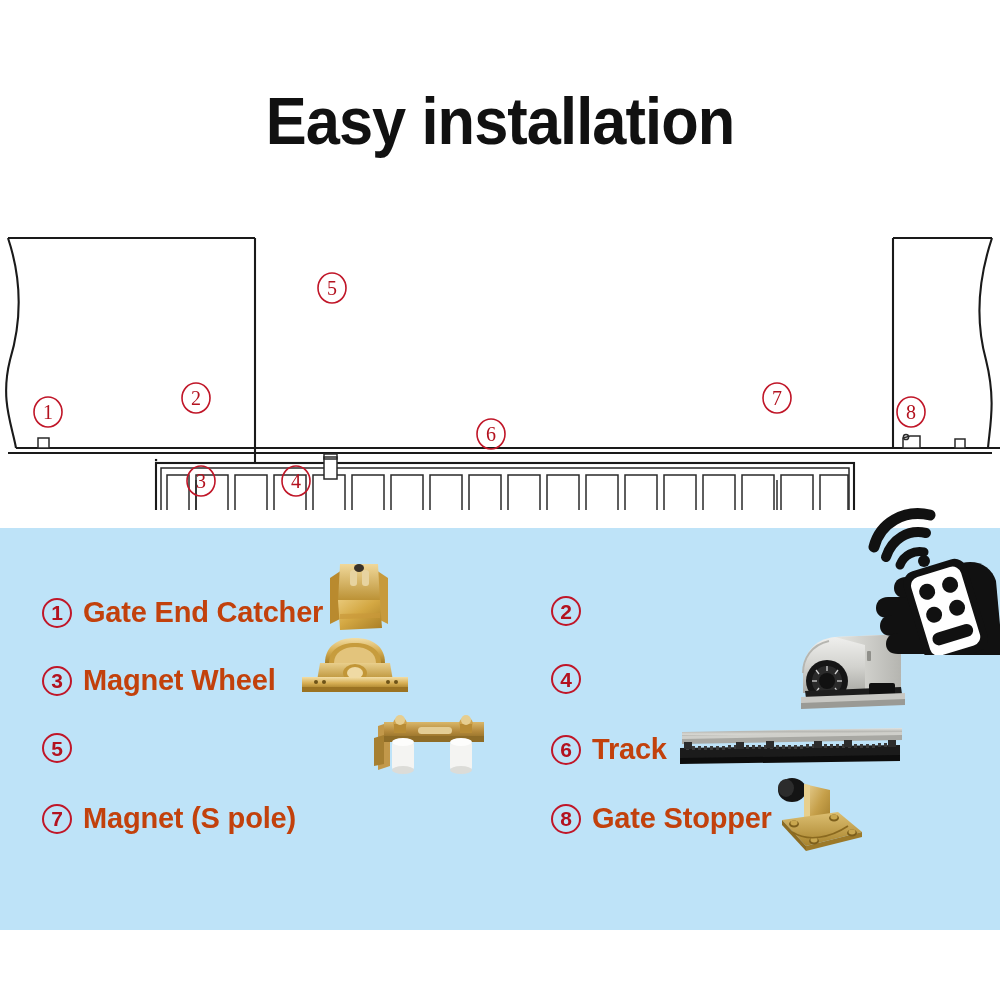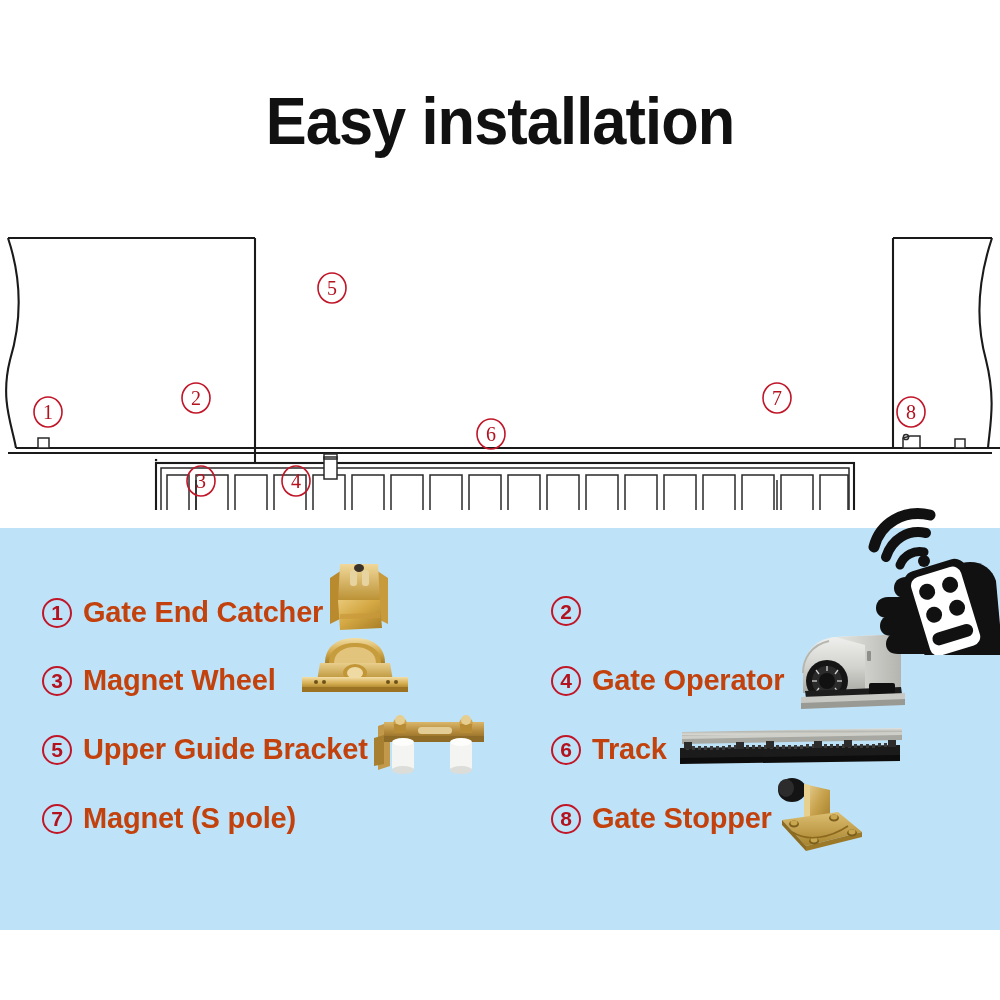--- a/index.html
+++ b/index.html
@@ -246,35 +246,33 @@
       <span class="legend-label">Gate End Catcher</span>
     </div>
 
     <div class="legend-row" style="left:42px;top:136px;">
       <span class="num-circle">3</span>
       <span class="legend-label">Magnet Wheel</span>
     </div>
 
     <div class="legend-row" style="left:42px;top:205px;">
       <span class="num-circle">5</span>
-      <span class="legend-label">Upper Guide Bracket</span>
     </div>
 
     <div class="legend-row" style="left:42px;top:274px;">
       <span class="num-circle">7</span>
       <span class="legend-label">Magnet (S pole)</span>
     </div>
 
     <div class="legend-row" style="left:551px;top:68px;">
       <span class="num-circle">2</span>
     </div>
 
     <div class="legend-row" style="left:551px;top:136px;">
       <span class="num-circle">4</span>
-      <span class="legend-label">Gate Operator</span>
     </div>
 
     <div class="legend-row" style="left:551px;top:205px;">
       <span class="num-circle">6</span>
       <span class="legend-label">Track</span>
     </div>
 
     <div class="legend-row" style="left:551px;top:274px;">
       <span class="num-circle">8</span>
       <span class="legend-label">Gate Stopper</span>

